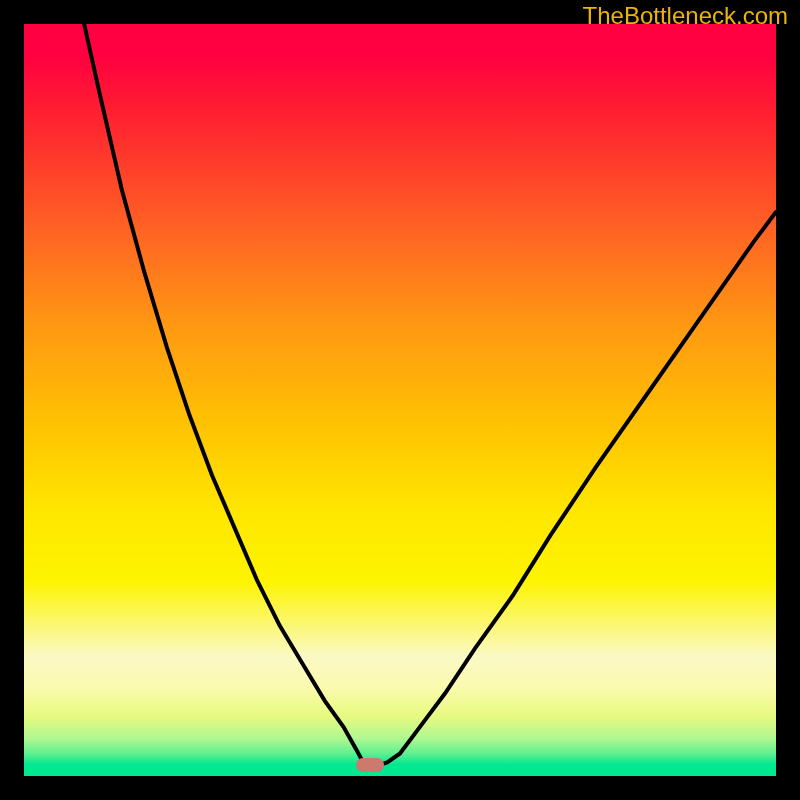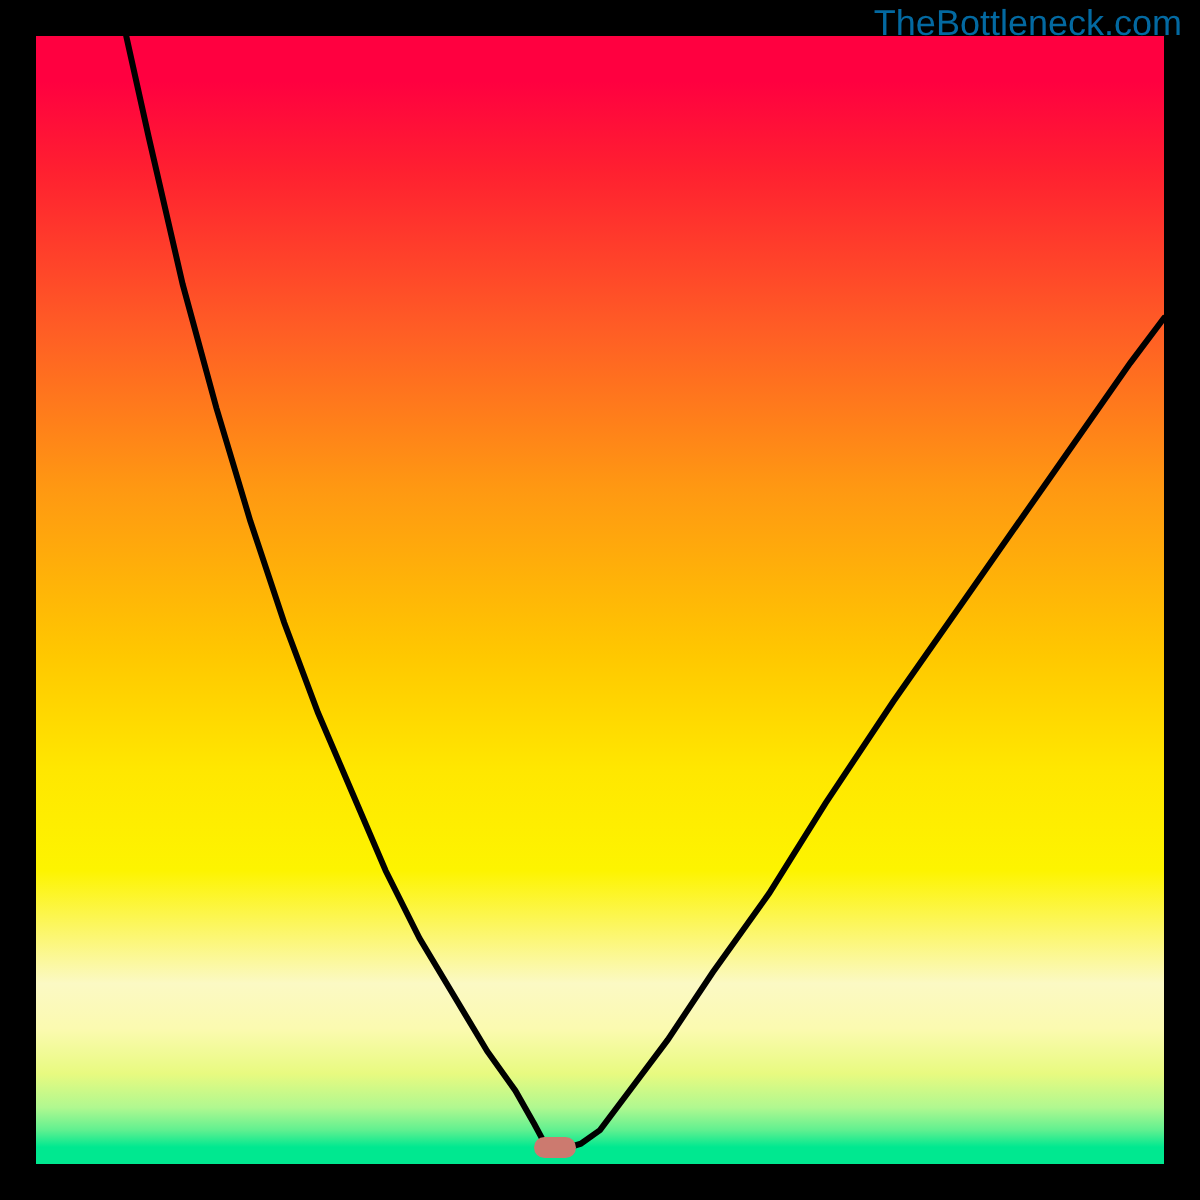--- a/index.html
+++ b/index.html
@@ -8,21 +8,21 @@
     height: 800px;
     background: #000;
     position: relative;
     font-family: Arial, sans-serif;
     overflow: hidden;
   }
   .attribution {
     position: absolute;
     top: 2px;
     right: 12px;
-    color: #0369a1;
+    color: #eab308;
     font-size: 24px;
     font-weight: 500;
     z-index: 10;
   }
   .plot-area {
     position: absolute;
     left: 24px;
     top: 24px;
     width: 752px;
     height: 752px;

